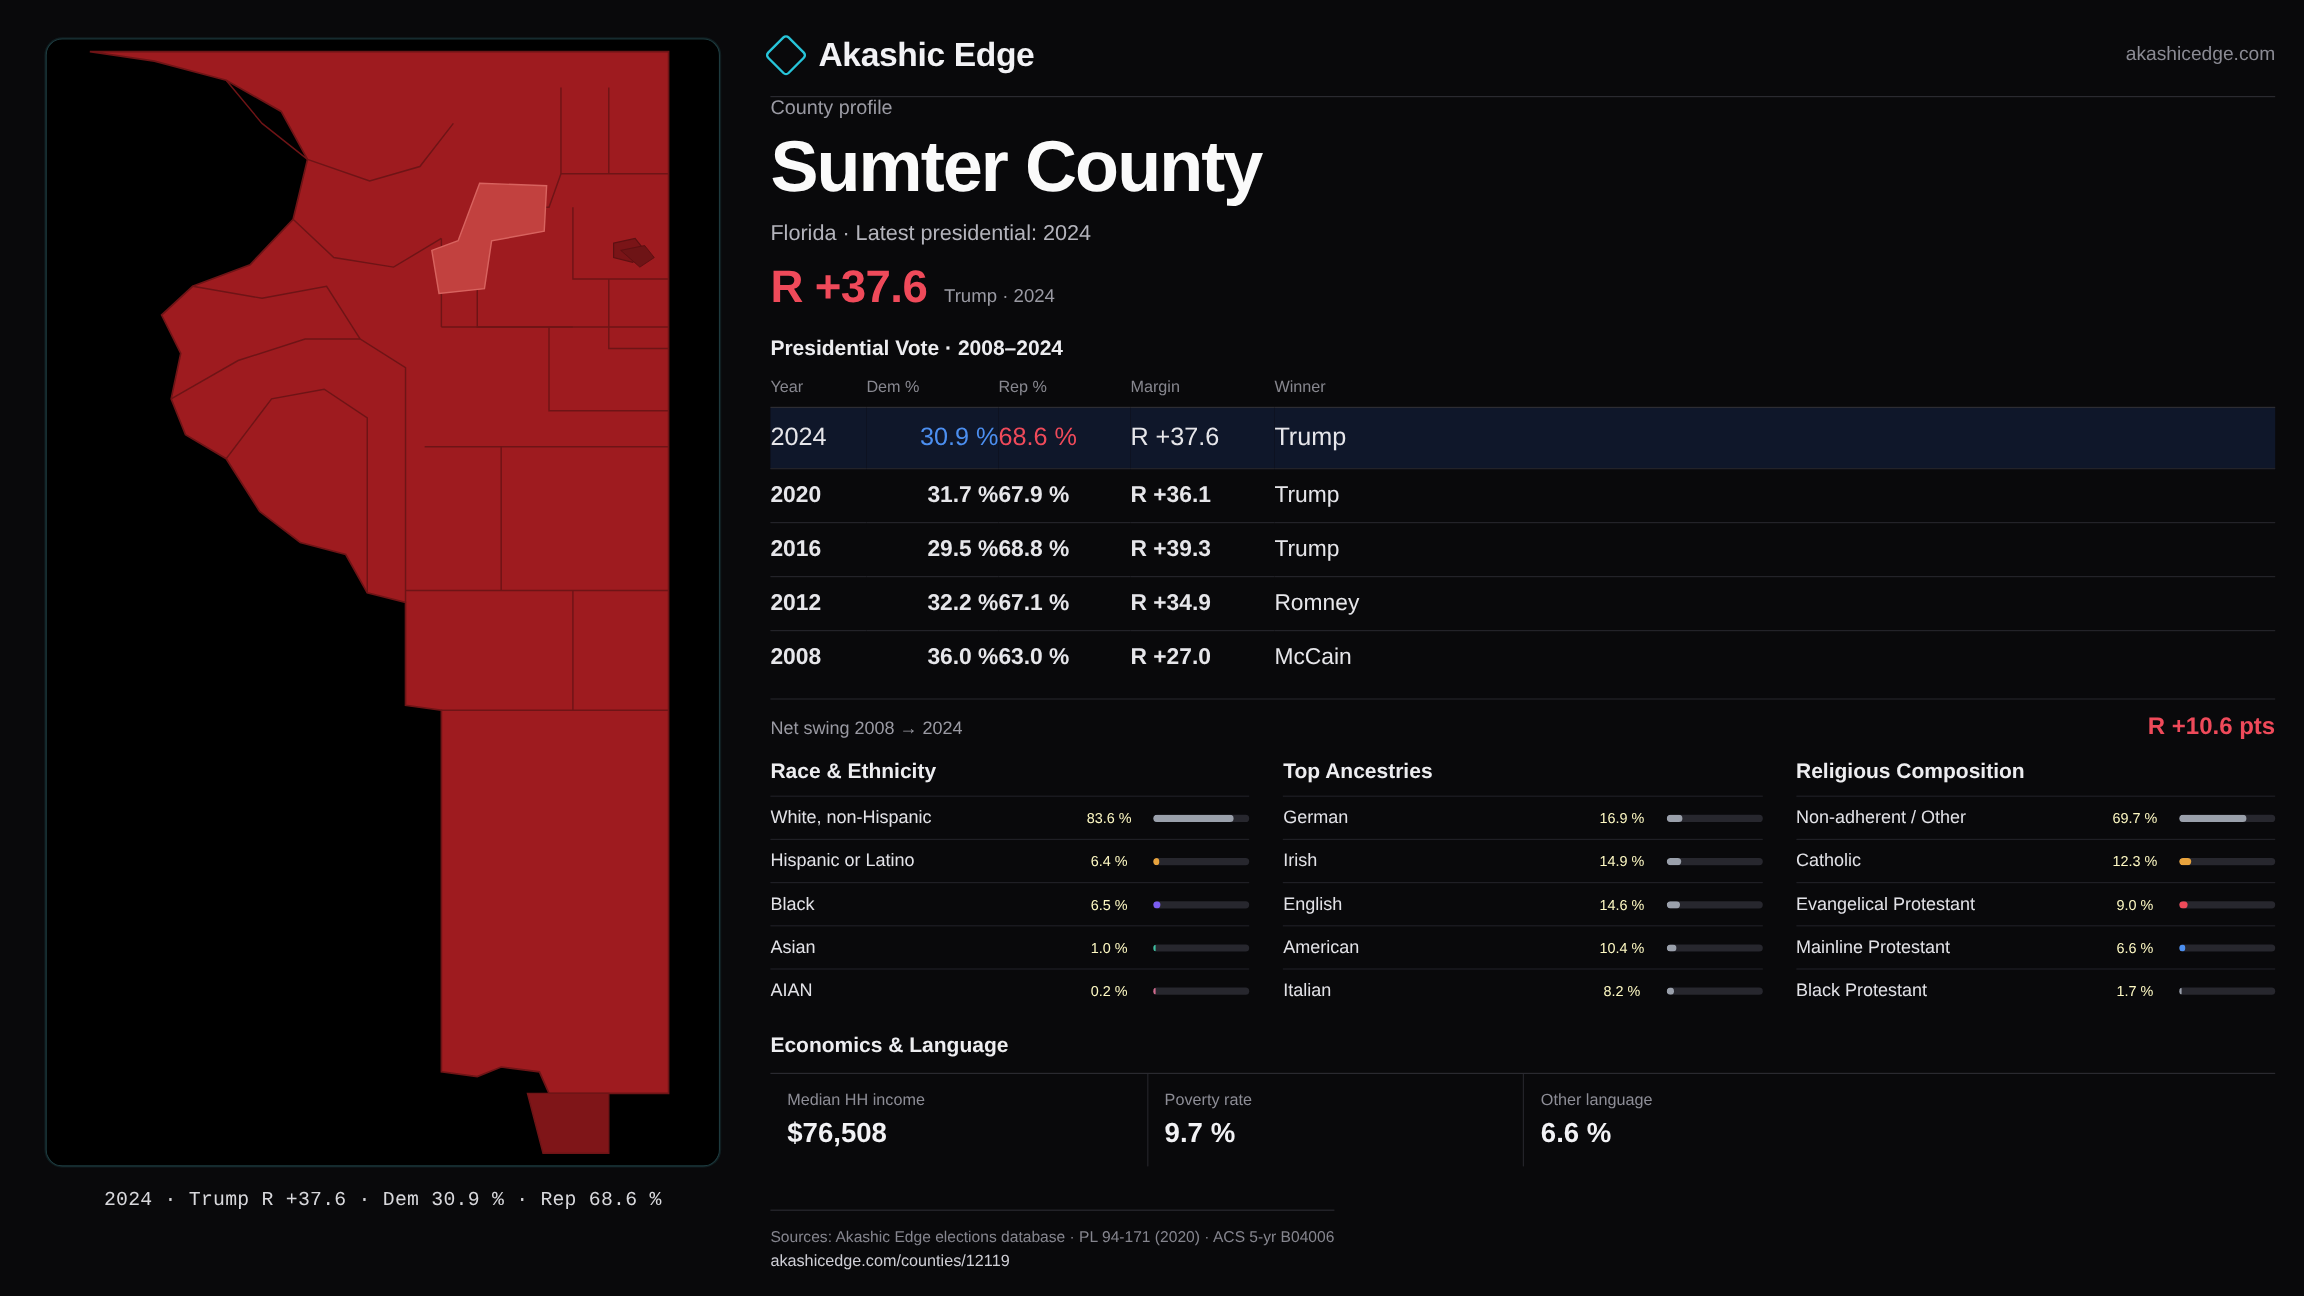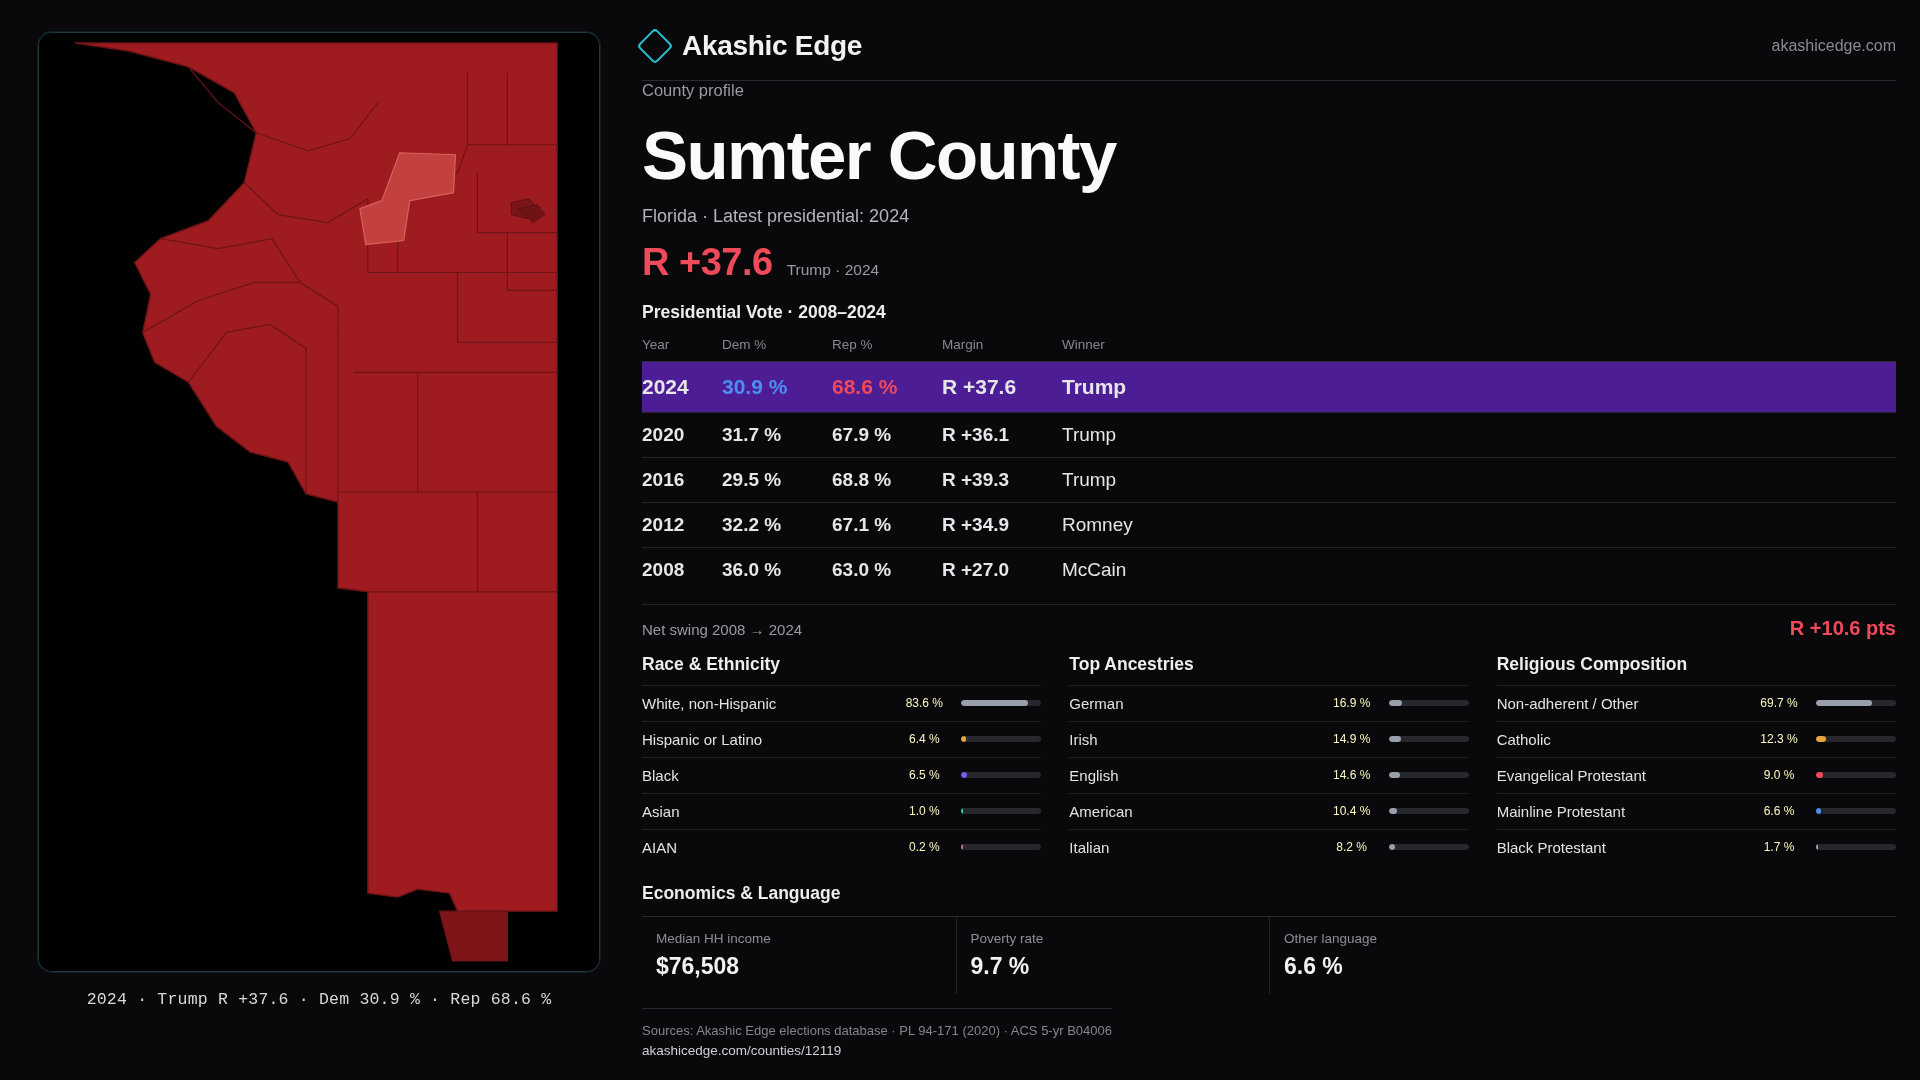--- a/index.html
+++ b/index.html
@@ -72,22 +72,22 @@
   .brand-site {
     font-size: 16px;
     color: #8a8a93;
   }
 
   .eyebrow {
     font-size: 16.5px;
     color: #9a9aa3;
   }
   .title {
-    margin-top: 20px;
-    font-size: 69px;
+    margin-top: 8px;
+    font-size: 60px;
     line-height: 1.04;
     font-weight: 800;
     color: #fafafa;
     letter-spacing: -1.6px;
   }
   .subtitle {
     margin-top: 14px;
     font-size: 18px;
     color: #b4b4bc;
   }
@@ -129,27 +129,27 @@
     padding: 0 0 9px 0;
   }
   table.votes td {
     font-size: 19px;
     padding: 11px 0;
     border-top: 1px solid #232329;
     color: #e6e6ea;
   }
   table.votes tr.top td { border-top: 1px solid #2d2d34; }
   table.votes tr.highlight td {
-    background: #4c1d95;
+    background: #0f172a;
     font-size: 21px;
-    font-weight: 700;
+    font-weight: 400;
     padding: 13px 0;
   }
   .c-year { width: 80px; font-weight: 600; color: #f0f0f3; }
-  .c-dem  { width: 110px; color: #4c8ff0; font-weight: 600; }
+  .c-dem  { width: 110px; color: #4c8ff0; font-weight: 600; text-align: right; }
   .c-rep  { width: 110px; color: #ef4a5a; font-weight: 600; }
   .c-margin { width: 120px; color: #ef4a5a; font-weight: 600; }
   .c-winner { color: #f0f0f3; }
   tr.highlight .c-dem { color: #4c8ff0; }
   tr.highlight .c-rep { color: #ef4a5a; }
 
   .swing-row {
     margin-top: 12px;
     padding-top: 12px;
     border-top: 1px solid #232329;

